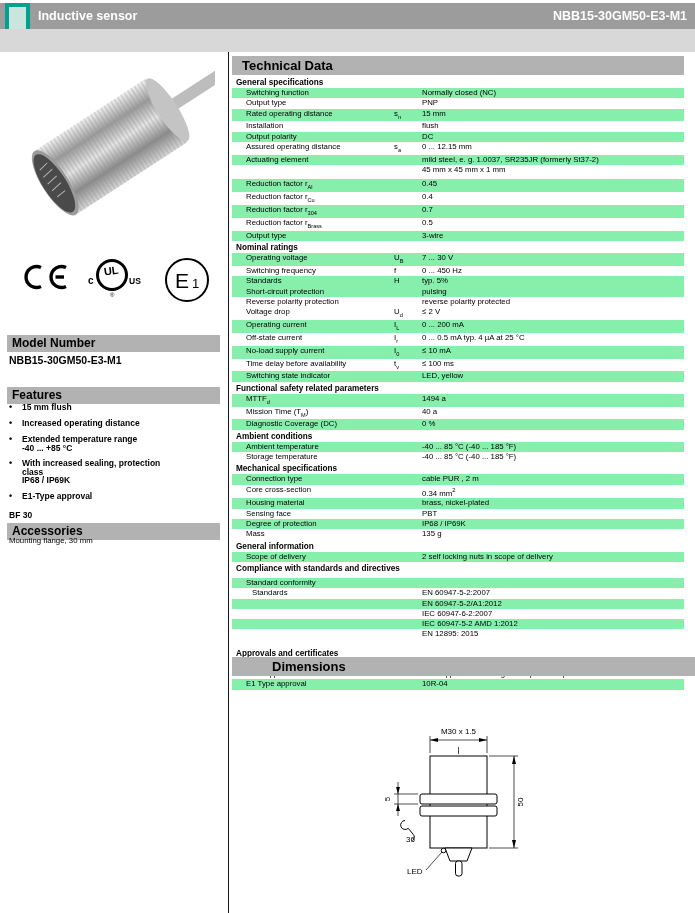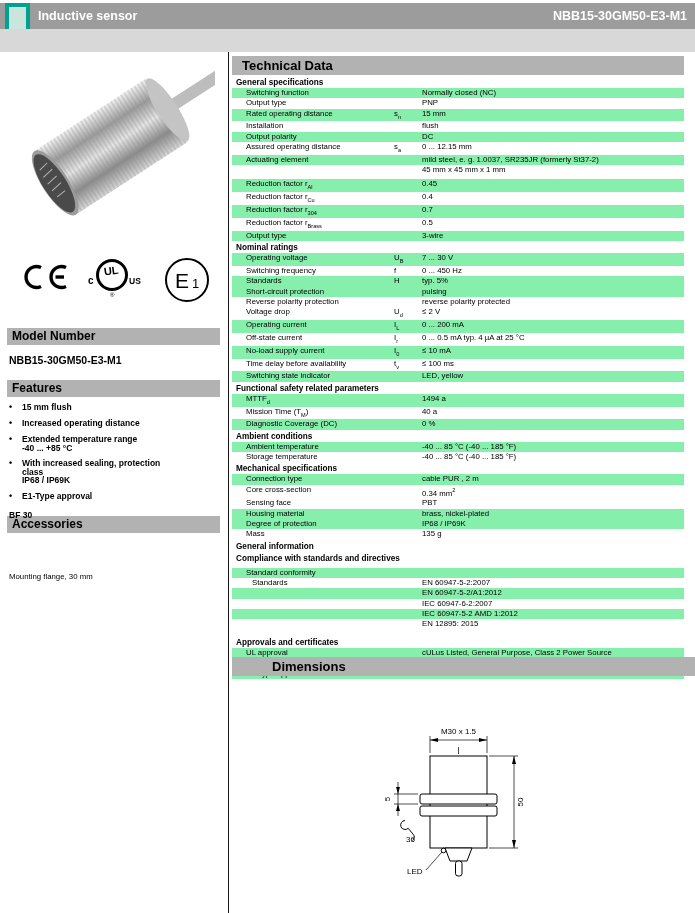--- a/index.html
+++ b/index.html
@@ -11,31 +11,31 @@
              border:4px solid #00a28f;background:#c9e5de;}
   .toptitle{position:absolute;left:38px;top:3px;height:26px;line-height:26px;
             font-size:12.5px;font-weight:bold;color:#fff;}
   .toppn{position:absolute;right:8px;top:3px;height:26px;line-height:26px;
          font-size:12.5px;font-weight:bold;color:#fff;}
   .substrip{position:absolute;left:0;top:29px;width:695px;height:23px;background:#d8d8d8;}
   .vline{position:absolute;left:228px;top:52px;width:1px;height:861px;background:#161616;}
   
   .bar{position:absolute;background:#b2b2b2;font-weight:bold;}
   .bar .bartext{padding-left:5px;border-radius:8px;}
-  .sidebar-bar{left:7px;width:213px;height:17px;line-height:17px;font-size:12px;}
+  .sidebar-bar{left:7px;width:213px;height:17px;line-height:17px;font-size:12px;margin-top:7px;}
   .main-bar{left:232px;width:452px;height:19px;line-height:19px;font-size:13px;}
   .main-bar .bartext{padding-left:10px;}
   
   .modelvalue{position:absolute;left:9px;top:354px;font-size:10.5px;font-weight:bold;}
   .features-list{position:absolute;left:9px;top:403px;width:210px;}
   .feat{display:flex;margin-bottom:7px;}
   .fbullet{width:13px;font-size:9px;font-weight:bold;line-height:9px;}
   .ftext{flex:1;font-size:8.5px;font-weight:bold;line-height:8.6px;}
   .accname{position:absolute;left:9px;top:510px;font-size:8.5px;font-weight:bold;}
-  .accdesc{position:absolute;left:9px;top:572px;font-size:7.8px;}
+  .accdesc{position:absolute;left:9px;top:536px;font-size:7.8px;}
   .photo{position:absolute;left:10px;top:56px;}
   .mark{position:absolute;}
   
   .techbody{position:absolute;left:232px;top:76px;width:452px;}
   .tsec{font-weight:bold;font-size:8.2px;line-height:11px;padding-left:4px;margin-top:1px;}
   .tsec.gapb{margin-top:8px;}
   .trow{display:flex;min-height:10.3px;line-height:10.3px;font-size:7.8px;}
   .trow.alt{background:#86efac;}
   .trow.gapt{margin-top:4px;}
   .trow.sp{margin-bottom:0;}
@@ -324,41 +324,46 @@
       <div class="trow alt">
         <div class="tlabel">Connection type</div>
         <div class="tsym"></div>
         <div class="tval">cable PUR , 2 m</div>
       </div>
       <div class="trow">
         <div class="tlabel">Core cross-section</div>
         <div class="tsym"></div>
         <div class="tval">0.34 mm<sup>2</sup></div>
       </div>
+      <div class="trow alt">
+        <div class="tlabel">Housing material</div>
+        <div class="tsym"></div>
+        <div class="tval">brass, nickel-plated</div>
+      </div>
       <div class="trow">
         <div class="tlabel">Sensing face</div>
         <div class="tsym"></div>
         <div class="tval">PBT</div>
       </div>
       <div class="trow alt">
-        <div class="tlabel">Housing material</div>
-        <div class="tsym"></div>
-        <div class="tval">brass, nickel-plated</div>
-      </div>
-      <div class="trow alt">
         <div class="tlabel">Degree of protection</div>
         <div class="tsym"></div>
         <div class="tval">IP68 / IP69K</div>
       </div>
       <div class="trow">
         <div class="tlabel">Mass</div>
         <div class="tsym"></div>
         <div class="tval">135 g</div>
       </div>
       <div class="tsec">General information</div>
+      <div class="trow alt">
+        <div class="tlabel">Scope of delivery</div>
+        <div class="tsym"></div>
+        <div class="tval">2 self locking nuts in scope of delivery</div>
+      </div>
       <div class="tsec">Compliance with standards and directives</div>
       <div class="trow alt gapt">
         <div class="tlabel">Standard conformity</div>
         <div class="tsym"></div>
         <div class="tval"></div>
       </div>
       <div class="trow">
         <div class="tlabel ind2">Standards</div>
         <div class="tsym"></div>
         <div class="tval">EN 60947-5-2:2007</div>

